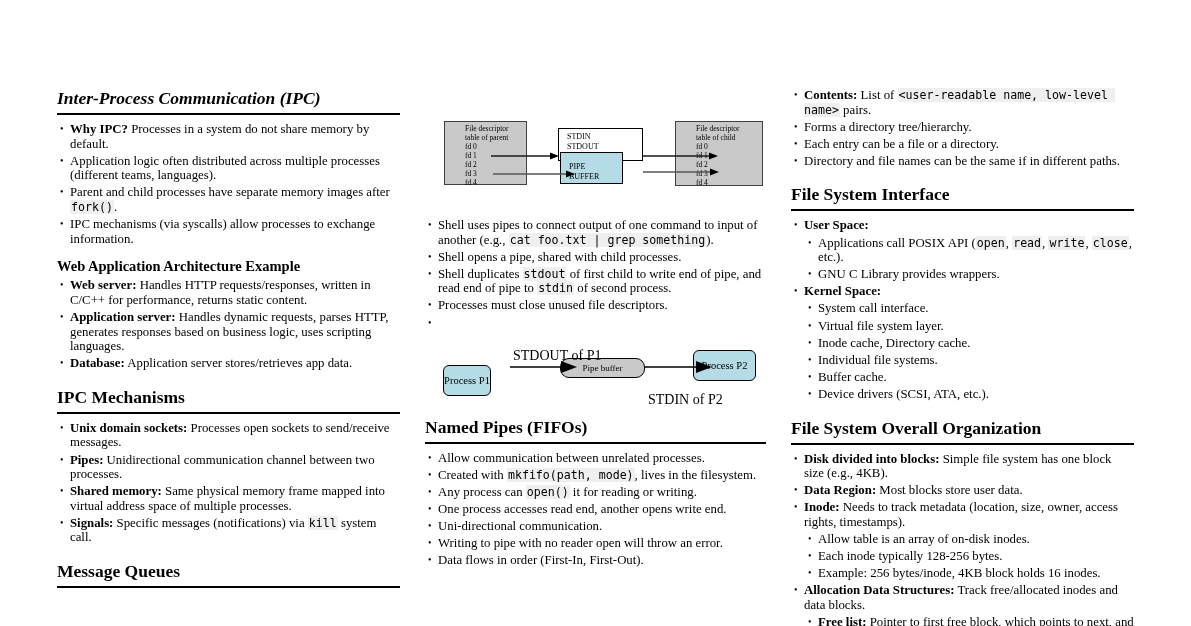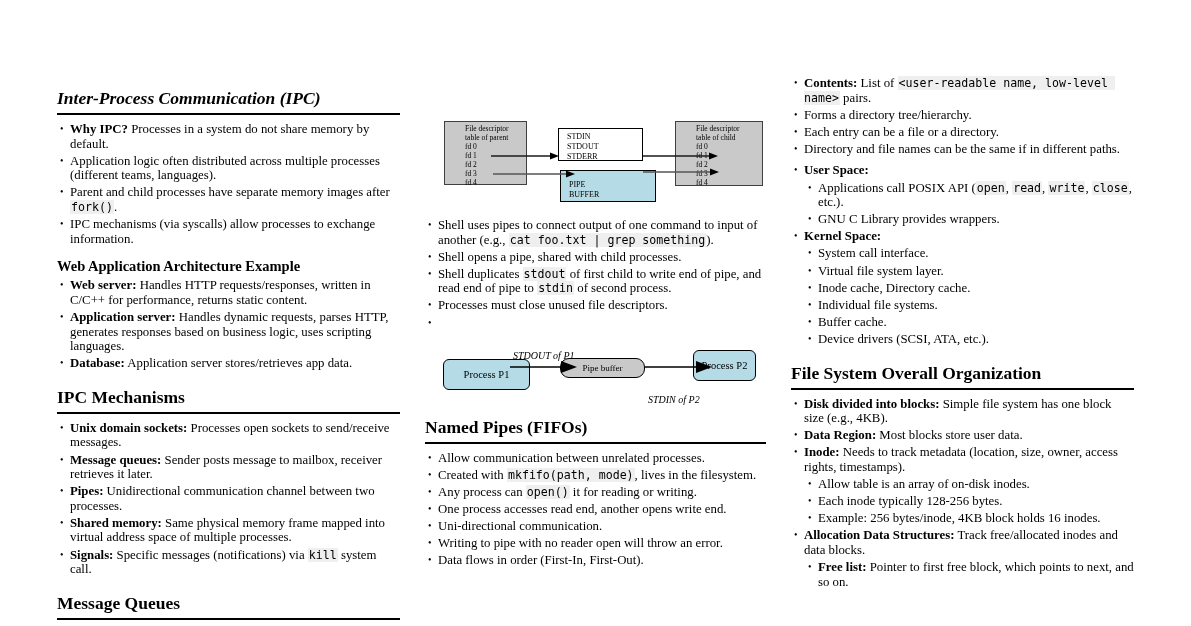--- a/index.html
+++ b/index.html
@@ -47,21 +47,21 @@
   .pbox{
     position:absolute;box-sizing:border-box;border:1.5px solid #000;border-radius:6px;
     background:var(--boxblue,#b5dbe6);font-size:10.5px;
     display:flex;align-items:center;justify-content:center;
   }
   .bufbox{
     position:absolute;box-sizing:border-box;border:1px solid #000;border-radius:9px;
     background:var(--bufgray,#c9c9c9);font-size:9px;
     display:flex;align-items:center;justify-content:center;
   }
-  .alabel{position:absolute;font-size:10px;line-height:9px;font-style:italic;}
+  .alabel{position:absolute;font-size:14px;line-height:9px;}
   #col2 h2.sec{margin-top:30px;}
 </style>
 </head>
 <body>
 
 <div class="page">
 
   <div class="col" id="col1">
     <h2 class="sec first">Inter-Process Communication (IPC)</h2>
     <ul class="blist">
@@ -74,21 +74,20 @@
     <h3 class="sub">Web Application Architecture Example</h3>
     <ul class="blist" style="margin-top:2px;">
         <li class="b"><span class="bold">Web server:</span><span class="plain"> Handles HTTP requests/responses, written in C/C++ for performance, returns static content.</span></li>
         <li class="b"><span class="bold">Application server:</span><span class="plain"> Handles dynamic requests, parses HTTP, generates responses based on business logic, uses scripting languages.</span></li>
         <li class="b"><span class="bold">Database:</span><span class="plain"> Application server stores/retrieves app data.</span></li>
       </ul>
 
     <h2 class="sec">IPC Mechanisms</h2>
     <ul class="blist">
         <li class="b"><span class="bold">Unix domain sockets:</span><span class="plain"> Processes open sockets to send/receive messages.</span></li>
-        <li class="b"><span class="bold">Message queues:</span><span class="plain"> Sender posts message to mailbox, receiver retrieves it later.</span></li>
         <li class="b"><span class="bold">Pipes:</span><span class="plain"> Unidirectional communication channel between two processes.</span></li>
         <li class="b"><span class="bold">Shared memory:</span><span class="plain"> Same physical memory frame mapped into virtual address space of multiple processes.</span></li>
         <li class="b"><span class="bold">Signals:</span><span class="plain"> Specific messages (notifications) via </span><span class="code">kill</span><span class="plain"> system call.</span></li>
       </ul>
 
     <h2 class="sec">Message Queues</h2>
 
   </div>
 
   <div class="col" id="col2">
@@ -97,21 +96,21 @@
       <div class="dbox gbox fdtable" style="left:19px;top:5px;width:83px;height:64px;">File descriptor
 table of parent
 fd 0
 fd 1
 fd 2
 fd 3
 fd 4</div>
       <div class="dbox wbox stdbox" style="left:133px;top:12px;width:85px;height:33px;">STDIN
 STDOUT
 STDERR</div>
-      <div class="dbox bluebox pipebox" style="left:135px;top:54px;width:96px;height:32px;">PIPE
+      <div class="dbox bluebox pipebox" style="left:135px;top:36px;width:63px;height:32px;">PIPE
 BUFFER</div>
       <div class="dbox gbox fdtable" style="left:250px;top:5px;width:88px;height:65px;">File descriptor
 table of child
 fd 0
 fd 1
 fd 2
 fd 3
 fd 4</div>
       <svg class="d1svg" width="341" height="98">
         <line x1="66" y1="40" x2="126" y2="40" stroke="#1a1a1a" stroke-width="1.4"></line>
@@ -127,21 +126,21 @@
 
     <ul class="blist" style="margin-top:4px;">
         <li class="b"><span class="plain">Shell uses pipes to connect output of one command to input of another (e.g., </span><span class="code">cat foo.txt | grep something</span><span class="plain">).</span></li>
         <li class="b"><span class="plain">Shell opens a pipe, shared with child processes.</span></li>
         <li class="b"><span class="plain">Shell duplicates </span><span class="code">stdout</span><span class="plain"> of first child to write end of pipe, and read end of pipe to </span><span class="code">stdin</span><span class="plain"> of second process.</span></li>
         <li class="b"><span class="plain">Processes must close unused file descriptors.</span></li>
         <li class="b"></li>
       </ul>
 
     <div class="diagram2">
-      <div class="pbox" style="left:18px;top:14px;width:87px;height:31px;">Process P1</div>
+      <div class="pbox" style="left:18px;top:20px;width:48px;height:31px;">Process P1</div>
       <div class="bufbox" style="left:135px;top:13px;width:85px;height:20px;">Pipe buffer</div>
       <div class="pbox" style="left:268px;top:5px;width:63px;height:31px;">Process P2</div>
       <div class="alabel" style="left:88px;top:6px;">STDOUT of P1</div>
       <div class="alabel" style="left:223px;top:10px;margin-top:40px;">STDIN of P2</div>
       <svg style="position:absolute;left:0;top:0;pointer-events:none;" width="341" height="42">
         <line x1="85" y1="22" x2="138" y2="22" stroke="#000" stroke-width="1.6"></line>
         <polygon points="152,22 136,16 136,28" fill="#000"></polygon>
         <line x1="220" y1="22" x2="273" y2="22" stroke="#000" stroke-width="1.6"></line>
         <polygon points="287,22 271,16 271,28" fill="#000"></polygon>
       </svg>
@@ -153,27 +152,28 @@
         <li class="b"><span class="plain">Created with </span><span class="code">mkfifo(path, mode)</span><span class="plain">, lives in the filesystem.</span></li>
         <li class="b"><span class="plain">Any process can </span><span class="code">open()</span><span class="plain"> it for reading or writing.</span></li>
         <li class="b"><span class="plain">One process accesses read end, another opens write end.</span></li>
         <li class="b"><span class="plain">Uni-directional communication.</span></li>
         <li class="b"><span class="plain">Writing to pipe with no reader open will throw an error.</span></li>
         <li class="b"><span class="plain">Data flows in order (First-In, First-Out).</span></li>
       </ul>
   </div>
 
   <div class="col" id="col3">
-    <ul class="blist" style="margin-top:0;">
+    <ul class="blist" style="margin-top:12px;">
         <li class="b"><span class="bold">Contents:</span><span class="plain"> List of </span><span class="code">&lt;user-readable name, low-level name&gt;</span><span class="plain"> pairs.</span></li>
         <li class="b"><span class="plain">Forms a directory tree/hierarchy.</span></li>
         <li class="b"><span class="plain">Each entry can be a file or a directory.</span></li>
         <li class="b"><span class="plain">Directory and file names can be the same if in different paths.</span></li>
       </ul>
 
+    <h2 class="sec">File System Interface</h2>
     <ul class="blist">
         <li class="b"><span class="bold">User Space:</span></li>
         <li class="b ind"><span class="plain">Applications call POSIX API (</span><span class="code">open</span><span class="plain">, </span><span class="code">read</span><span class="plain">, </span><span class="code">write</span><span class="plain">, </span><span class="code">close</span><span class="plain">, etc.).</span></li>
         <li class="b ind"><span class="plain">GNU C Library provides wrappers.</span></li>
         <li class="b"><span class="bold">Kernel Space:</span></li>
         <li class="b ind"><span class="plain">System call interface.</span></li>
         <li class="b ind"><span class="plain">Virtual file system layer.</span></li>
         <li class="b ind"><span class="plain">Inode cache, Directory cache.</span></li>
         <li class="b ind"><span class="plain">Individual file systems.</span></li>
         <li class="b ind"><span class="plain">Buffer cache.</span></li>

